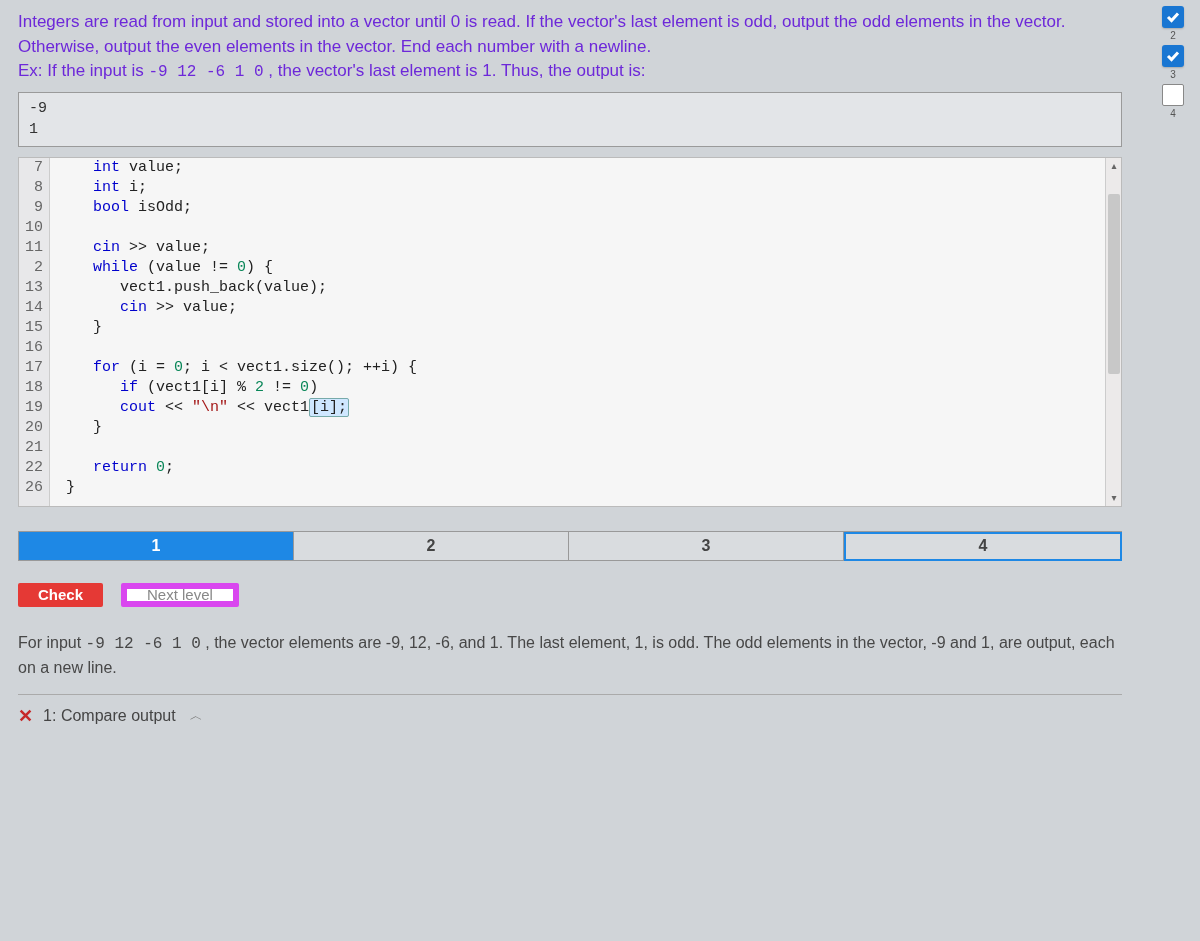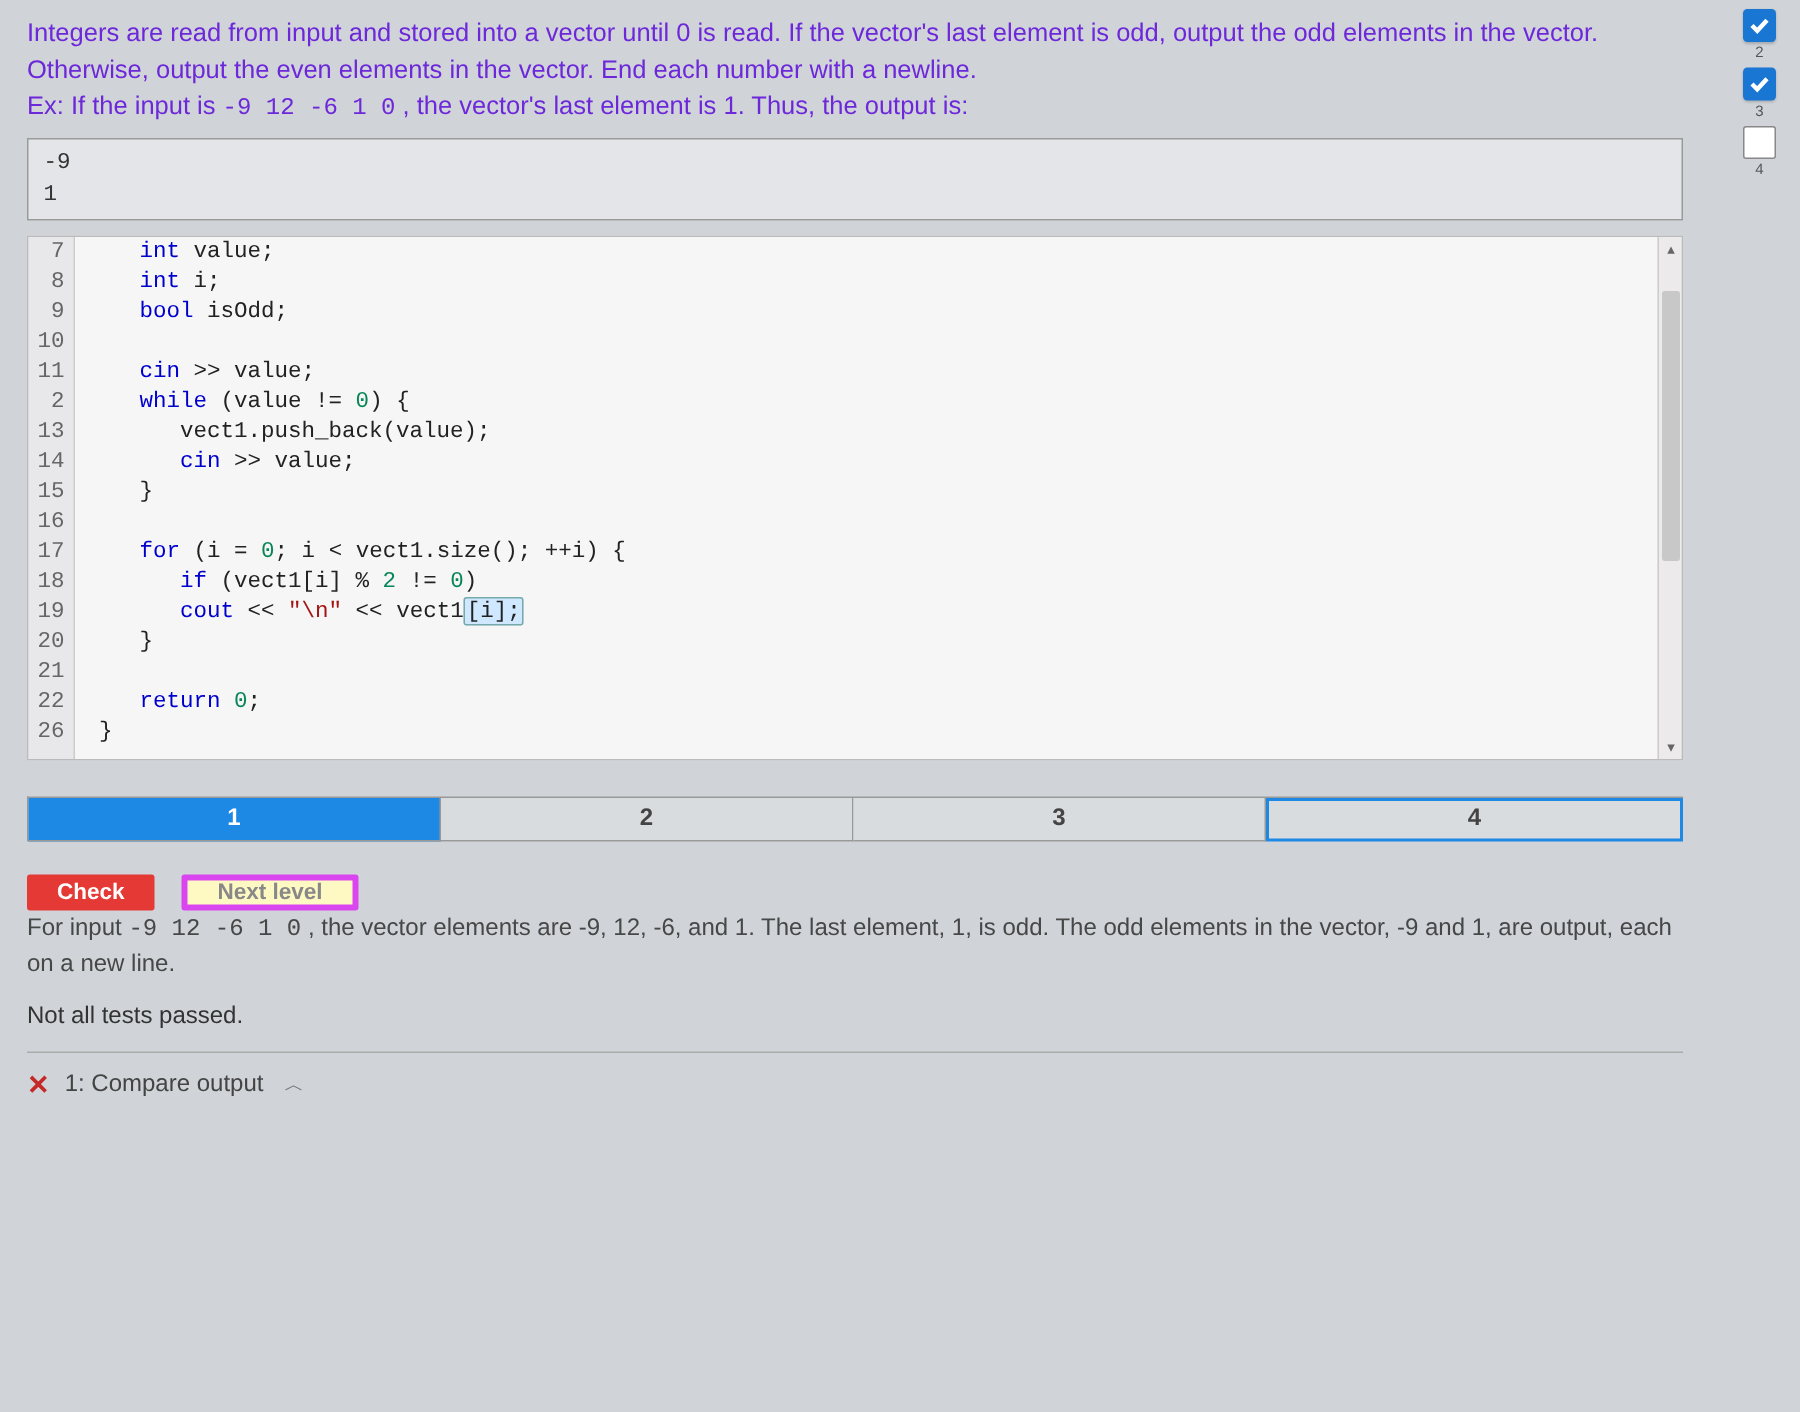--- a/index.html
+++ b/index.html
@@ -107,22 +107,22 @@
   .seg.done { background: #1e88e5; color: #fff; }
   .seg.todo { background: #d9dcdf; color: #444; }
   .seg.active4 { background: #d9dcdf; color: #444; border: 2px solid #1e88e5; }
   .btn-row { margin-top: 22px; display: flex; gap: 18px; }
   .btn {
     display: inline-flex; align-items: center; justify-content: center;
     height: 24px; padding: 0 20px; font-size: 15px; border-radius: 2px;
     cursor: pointer;
   }
   .btn-check { background: #e53935; color: #fff; font-weight: bold; }
-  .btn-next  { background: #fef9c3; color: #888; border: 4px solid #d946ef; font-weight: bold; }
-  .feedback { font-size: 16px; color: #474747; line-height: 1.5; }
+  .btn-next  { background: #ffffff; color: #888; border: 6px solid #d946ef; }
+  .feedback { margin-top: 24px; font-size: 16px; color: #474747; line-height: 1.5; }
   .feedback .mono { font-family: "Courier New", monospace; }
   .not-passed { margin-top: 14px; font-size: 16px; color: #333; }
   .test-row {
     margin-top: 14px; padding-top: 10px; border-top: 1px solid #aaa;
     display: flex; align-items: center; gap: 10px; font-size: 16px; color: #444;
   }
   .x-icon { color: #c62828; font-size: 18px; font-weight: bold; }
   .chev { color: #777; font-size: 13px; margin-left: 4px; }
 </style>
 </head>
@@ -183,21 +183,20 @@
     <div class="btn btn-check">Check</div>
     <div class="btn btn-next">Next level</div>
   </div>
 
   <div class="feedback">
     <span>For input </span>
     <span class="mono">-9 12 -6 1 0</span>
     <span>, the vector elements are -9, 12, -6, and 1. The last element, 1, is odd. The odd elements in the vector, -9 and 1, are output, each on a new line.</span>
   </div>
 
-  <div class="not-passed">Not all tests passed.</div>
 
   <div class="test-row">
     <span class="x-icon">✕</span>
     <span>1: Compare output</span>
     <span class="chev">︿</span>
   </div>
 
 </div>
 
 <div class="sidebar">

